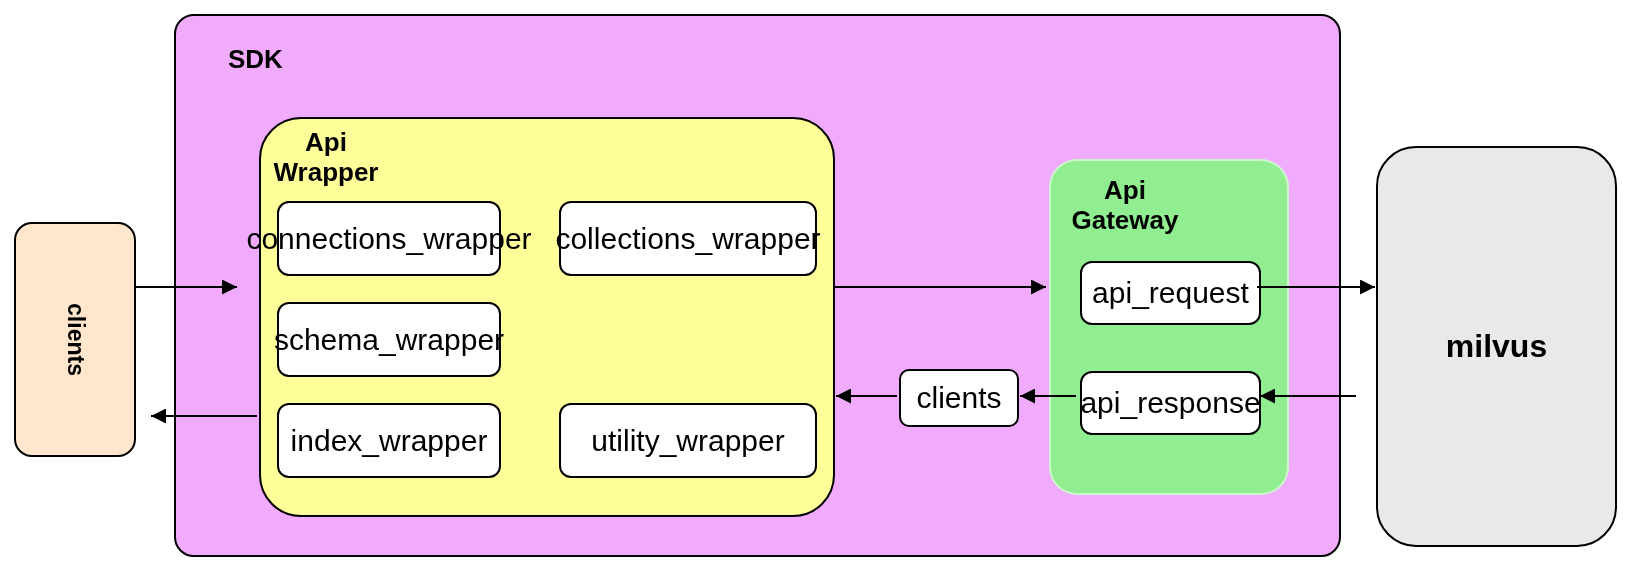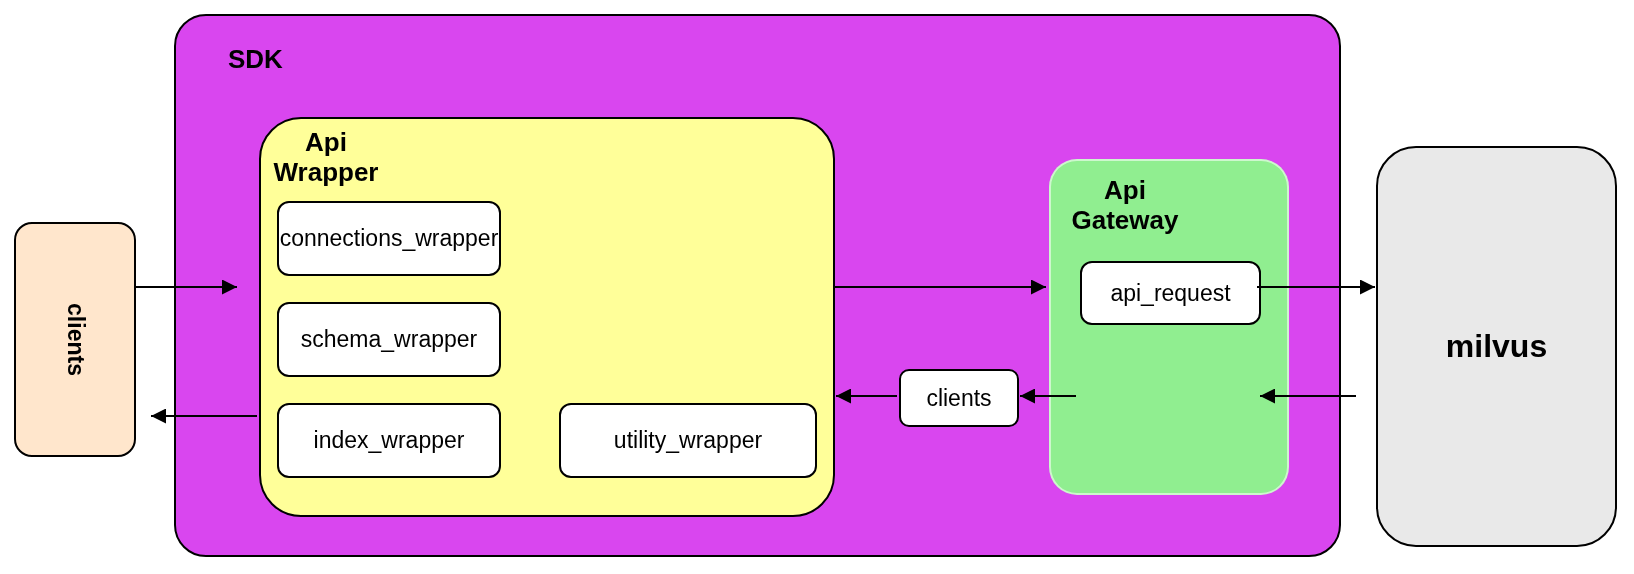--- a/index.html
+++ b/index.html
@@ -7,42 +7,42 @@
     position:relative;
     width:1634px;height:574px;
     background:#ffffff;
     font-family:"Liberation Sans", sans-serif;
     color:#000;
     overflow:hidden;
   }
   .shape{position:absolute;box-sizing:border-box;}
   .sdk{
     left:174px;top:14px;width:1167px;height:543px;
-    background:#d946ef;border:2px solid #000;border-radius:32px;
+    background:#f0abfc;border:2px solid #000;border-radius:20px;
   }
   .hdr{
     position:absolute;font-weight:bold;font-size:26px;line-height:30px;
     white-space:pre-line;
   }
   .sdk-label{left:52px;top:28px;}
   .wrapper{
     left:83px;top:101px;width:576px;height:400px;
     background:#ffff99;border:2px solid #000;border-radius:42px;
   }
   .wrapper-label{left:0;top:8px;width:130px;text-align:center;}
   .gateway{
     left:873px;top:143px;width:240px;height:336px;
     background:#90ee90;border:2px solid rgba(255,255,255,0.55);border-radius:28px;
   }
   .gateway-label{left:0;top:14px;width:148px;text-align:center;}
   .wbox{
     position:absolute;box-sizing:border-box;
     background:#ffffff;border:2px solid #000;border-radius:12px;
     display:flex;align-items:center;justify-content:center;
-    font-size:23px;
+    font-size:30px;
   }
   .wb-r1{top:82px;height:75px;}
   .wb-r2{top:183px;height:75px;}
   .wb-r3{top:284px;height:75px;text-align:right;}
   .wb-c1{left:16px;width:224px;}
   .wb-c2{left:298px;width:258px;}
   .checker{
     left:723px;top:353px;width:120px;height:58px;border-radius:10px;
   }
   .gw-box{left:29px;width:181px;height:64px;}
@@ -72,40 +72,46 @@
 
   <div class="shape sdk">
     <div class="hdr sdk-label">SDK</div>
 
     <div class="shape wrapper">
       <div class="hdr wrapper-label">Api
 Wrapper</div>
       <div class="wbox wb-r1 wb-c1">
         <span>connections_wrapper</span>
       </div>
+      <div class="wbox wb-r1 wb-c2">
+        <span>collections_wrapper</span>
+      </div>
       <div class="wbox wb-r2 wb-c1">
         <span>schema_wrapper</span>
       </div>
       <div class="wbox wb-r3 wb-c1">
         <span>index_wrapper</span>
       </div>
       <div class="wbox wb-r3 wb-c2">
         <span>utility_wrapper</span>
       </div>
     </div>
 
     <div class="wbox checker">
       <span>clients</span>
     </div>
 
     <div class="shape gateway">
       <div class="hdr gateway-label">Api
 Gateway</div>
       <div class="wbox gw-box gw-req">
         <span>api_request</span>
+      </div>
+      <div class="wbox gw-box gw-res">
+        <span>api_response</span>
       </div>
     </div>
   </div>
 
   <div class="shape clients">
     <span class="rot90">clients</span>
   </div>
 
   <div class="shape milvus">
     <span>milvus</span>

